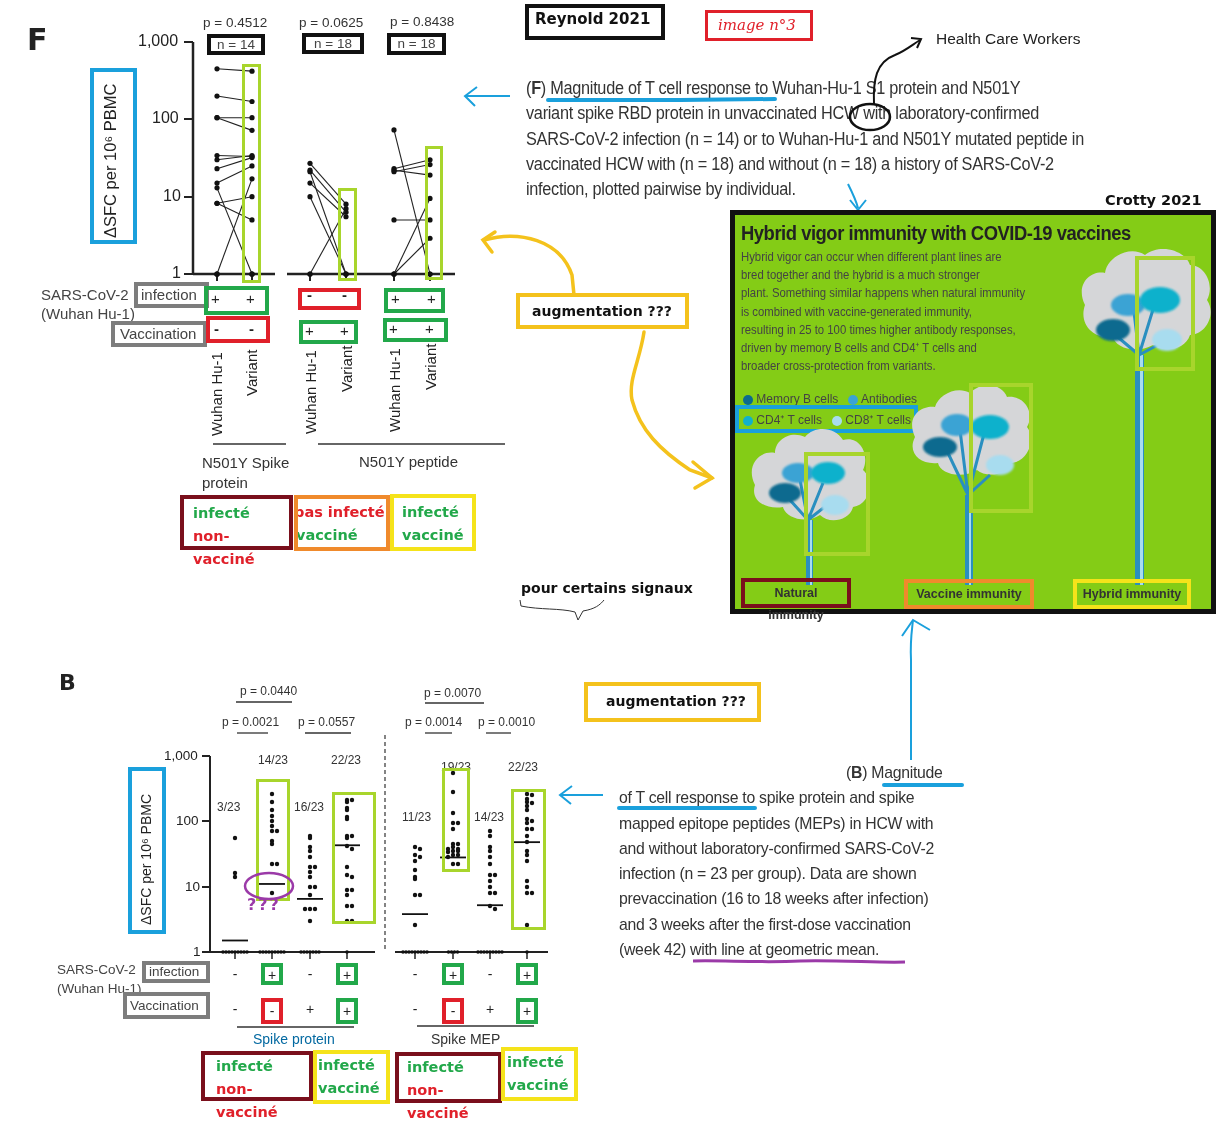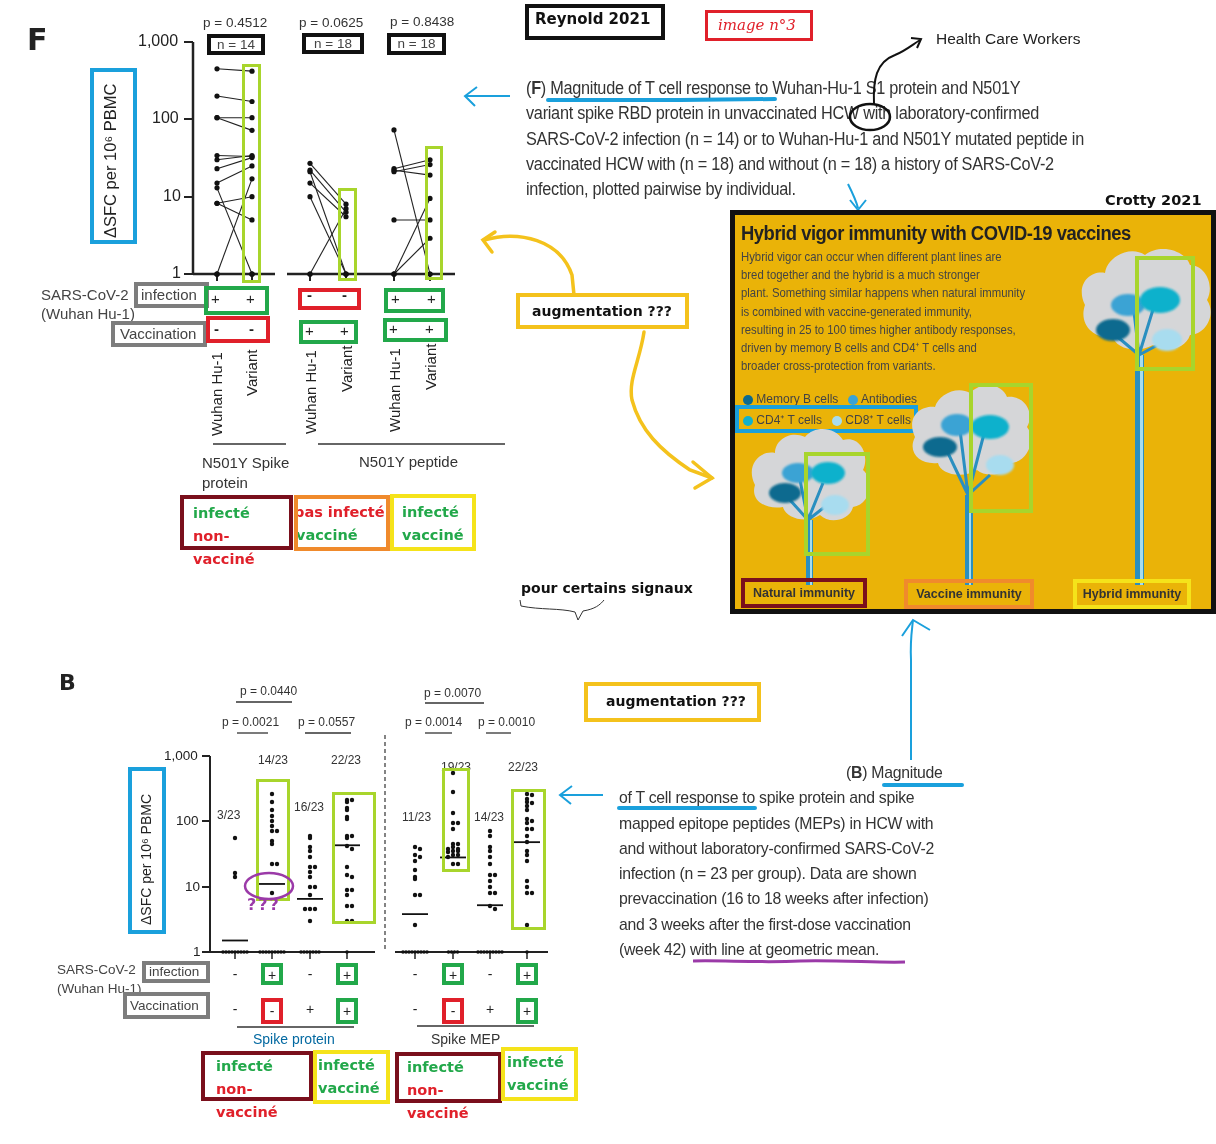--- a/index.html
+++ b/index.html
@@ -246,21 +246,21 @@
 
   <path d="M693 961 C720 960 760 963 800 961 C840 960 880 963 905 962" stroke="#9b3aa8" stroke-width="3" fill="none"></path>
 
   <path d="M520 600 L521 606 C540 610 560 608 575 612 L578 620 L583 611 C595 609 600 605 604 600" stroke="#333" stroke-width="1" fill="none"></path>
 </svg>
 
 <div class="boxb ann" style="left:516px;top:293px;width:173px;height:36px;border:4px solid #f4c21c;padding-left:12px;padding-top:6px;font-size:14px;">augmentation ???</div>
 <div class="boxb ann" style="left:584px;top:682px;width:177px;height:40px;border:4px solid #f4c21c;padding-left:18px;padding-top:7px;font-size:14px;">augmentation ???</div>
 
 <div class="abs ann" style="left:1105px;top:192px;font-size:14.5px;">Crotty 2021</div>
-<div class="boxb" style="left:730px;top:210px;width:486px;height:404px;border:5px solid #111;background:#eab308;">
+<div class="boxb" style="left:730px;top:210px;width:486px;height:404px;border:5px solid #111;background:#84cc16;">
   <div class="abs" style="left:6px;top:7px;font-size:20px;font-weight:bold;color:#222;letter-spacing:-0.5px;transform:scaleX(0.92);transform-origin:left top;white-space:nowrap;">Hybrid vigor immunity with COVID-19 vaccines</div>
   <div class="abs" style="left:6px;top:33px;width:340px;font-size:12.6px;line-height:18.2px;color:#444;transform:scaleX(0.9);transform-origin:left top;white-space:nowrap;">
     <div>Hybrid vigor can occur when different plant lines are</div>
     <div>bred together and the hybrid is a much stronger</div>
     <div>plant. Something similar happens when natural immunity</div>
     <div>is combined with vaccine-generated immunity,</div>
     <div>resulting in 25 to 100 times higher antibody responses,</div>
     <div>driven by memory B cells and CD4⁺ T cells and</div>
     <div>broader cross-protection from variants.</div>
   </div>
@@ -319,21 +319,21 @@
       <ellipse cx="393" cy="90" rx="17" ry="11" fill="#3aa3d4" filter="url(#soft)"></ellipse>
       <ellipse cx="425" cy="85" rx="20" ry="13" fill="#11b1cc" filter="url(#soft)"></ellipse>
       <ellipse cx="432" cy="125" rx="15" ry="11" fill="#a8dcef" filter="url(#soft)"></ellipse>
     </g>
   </svg>
 
   <div class="boxb" style="left:69px;top:237px;width:66px;height:104px;border:4px solid #a8d52c;"></div>
   <div class="boxb" style="left:234px;top:168px;width:64px;height:130px;border:4px solid #a8d52c;"></div>
   <div class="boxb" style="left:400px;top:41px;width:60px;height:115px;border:4px solid #a8d52c;"></div>
 
-  <div class="boxb" style="left:6px;top:363px;width:126px;height:30px;border:4px solid #7a0f1c;font-size:12.5px;font-weight:bold;color:#333;text-align:center;line-height:22px;">Natural immunity</div>
+  <div class="boxb" style="left:6px;top:363px;width:110px;height:30px;border:4px solid #7a0f1c;font-size:12.5px;font-weight:bold;color:#333;text-align:center;line-height:22px;">Natural immunity</div>
   <div class="boxb" style="left:169px;top:364px;width:130px;height:30px;border:4px solid #f08a2c;font-size:12.5px;font-weight:bold;color:#333;text-align:center;line-height:22px;">Vaccine immunity</div>
   <div class="boxb" style="left:338px;top:364px;width:118px;height:30px;border:4px solid #f5e31a;font-size:12.5px;font-weight:bold;color:#333;text-align:center;line-height:22px;">Hybrid immunity</div>
 </div>
 
 <div class="abs ann" style="left:521px;top:580px;font-size:14px;">pour certains signaux</div>
 <div class="abs ann" style="left:106px;top:617px;font-size:14.5px;line-height:22px;">
 </div>
 
 <div class="abs" style="left:59px;top:670px;font-size:22px;font-weight:bold;font-family:'DejaVu Sans',sans-serif;">B</div>
 
@@ -555,21 +555,21 @@
 </svg>
 
 <div class="abs" style="left:164px;top:748px;font-size:13.5px;">1,000</div>
 <div class="abs" style="left:176px;top:813px;font-size:13.5px;">100</div>
 <div class="abs" style="left:185px;top:879px;font-size:13.5px;">10</div>
 <div class="abs" style="left:193px;top:944px;font-size:13.5px;">1</div>
 
 <div class="boxb" style="left:128px;top:767px;width:38px;height:167px;border:4px solid #1aa0dc;"></div>
 <div class="abs rot" style="left:138px;top:925px;font-size:14px;color:#222;">ΔSFC per 10⁶ PBMC</div>
 
-<div class="abs sm" style="left:217px;top:800px;margin-top:8px;">3/23</div>
+<div class="abs sm" style="left:217px;top:800px;">3/23</div>
 <div class="abs sm" style="left:258px;top:753px;">14/23</div>
 <div class="abs sm" style="left:294px;top:800px;">16/23</div>
 <div class="abs sm" style="left:331px;top:753px;">22/23</div>
 <div class="abs sm" style="left:402px;top:810px;">11/23</div>
 <div class="abs sm" style="left:441px;top:760px;">19/23</div>
 <div class="abs sm" style="left:474px;top:810px;">14/23</div>
 <div class="abs sm" style="left:508px;top:760px;">22/23</div>
 
 <div class="boxb" style="left:256px;top:779px;width:34px;height:122px;border:3px solid #a8d52c;"></div>
 <div class="boxb" style="left:332px;top:792px;width:44px;height:132px;border:3px solid #a8d52c;"></div>

